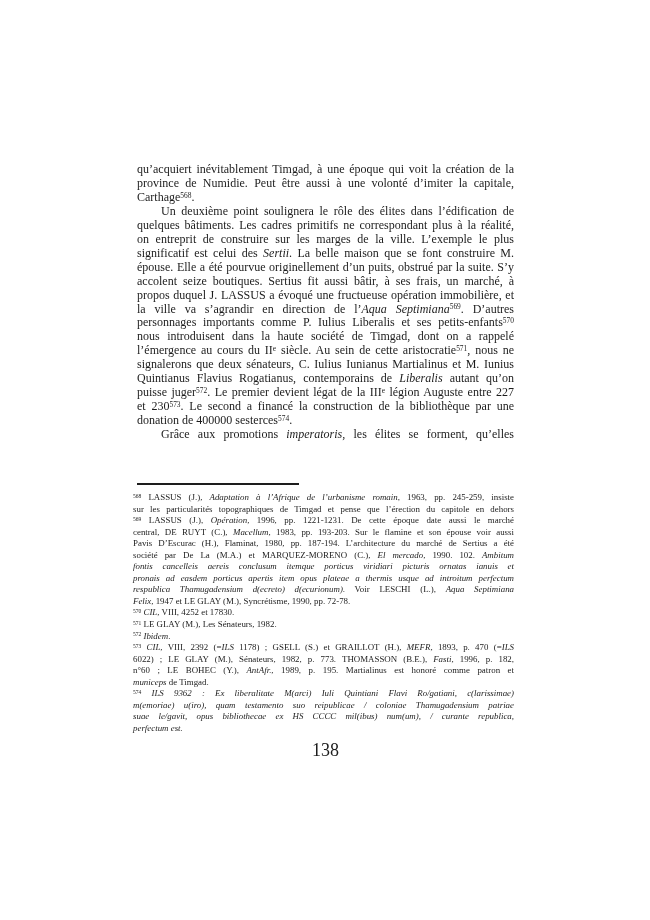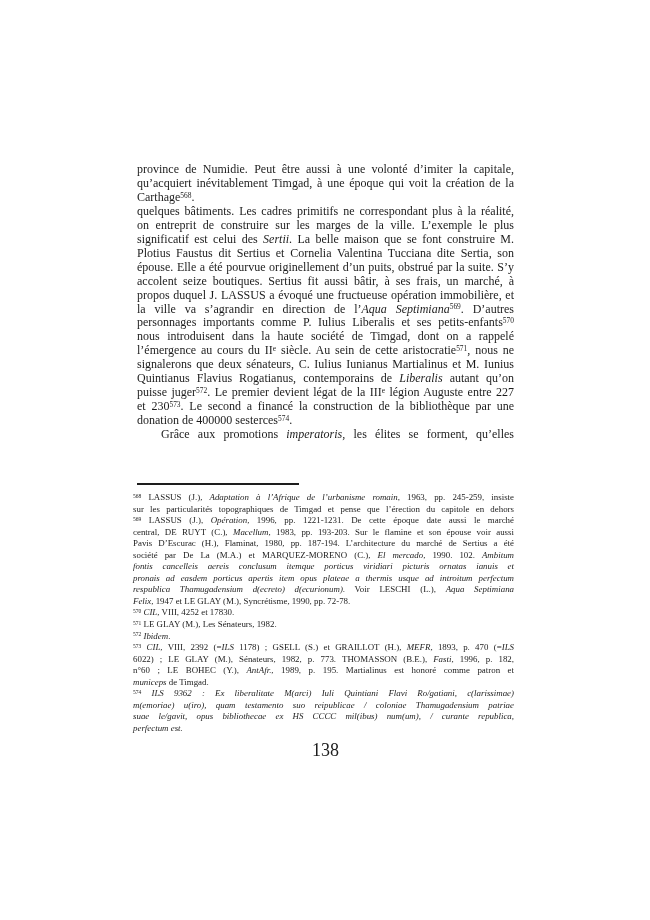--- a/index.html
+++ b/index.html
@@ -44,27 +44,27 @@
     left:137px;top:743px;width:377px;
     font-size:18px;line-height:14px;
     text-align:center;
   }
 </style>
 </head>
 <body>
 
 <div class="page" style="background: rgb(255, 255, 255); color: rgb(28, 28, 28);">
   <div class="body-block">
+      <div class="line j"><span>qu’acquiert inévitablement Timgad, à une époque qui voit la création de la</span></div>
       <div class="line j"><span>province de Numidie. Peut être aussi à une volonté d’imiter la capitale,</span></div>
-      <div class="line j"><span>qu’acquiert inévitablement Timgad, à une époque qui voit la création de la</span></div>
       <div class="line"><span>Carthage</span><sup>568</sup><span>.</span></div>
+      <div class="line j ind"><span>Un deuxième point soulignera le rôle des élites dans l’édification de</span></div>
       <div class="line j"><span>quelques bâtiments. Les cadres primitifs ne correspondant plus à la réalité,</span></div>
       <div class="line j"><span>on entreprit de construire sur les marges de la ville. L’exemple le plus</span></div>
       <div class="line j"><span>significatif est celui des </span><span class="it">Sertii</span><span>. La belle maison que se font construire M.</span></div>
-      <div class="line j"><span>Plotius Faustus dit Sertius et Cornelia Valentina Tucciana dite Sertia, son</span></div>
       <div class="line j"><span>épouse. Elle a été pourvue originellement d’un puits, obstrué par la suite. S’y</span></div>
       <div class="line j"><span>accolent seize boutiques. Sertius fit aussi bâtir, à ses frais, un marché, à</span></div>
       <div class="line j"><span>propos duquel J. LASSUS a évoqué une fructueuse opération immobilière, et</span></div>
       <div class="line j"><span>la ville va s’agrandir en direction de l’</span><span class="it">Aqua Septimiana</span><sup>569</sup><span>. D’autres</span></div>
       <div class="line j"><span>personnages importants comme P. Iulius Liberalis et ses petits-enfants</span><sup>570</sup></div>
       <div class="line j"><span>nous introduisent dans la haute société de Timgad, dont on a rappelé</span></div>
       <div class="line j"><span>l’émergence au cours du II</span><sup>e</sup><span> siècle. Au sein de cette aristocratie</span><sup>571</sup><span>, nous ne</span></div>
       <div class="line j"><span>signalerons que deux sénateurs, C. Iulius Iunianus Martialinus et M. Iunius</span></div>
       <div class="line j"><span>Quintianus Flavius Rogatianus, contemporains de </span><span class="it">Liberalis</span><span> autant qu’on</span></div>
       <div class="line j"><span>puisse juger</span><sup>572</sup><span>. Le premier devient légat de la III</span><sup>e</sup><span> légion Auguste entre 227</span></div>

